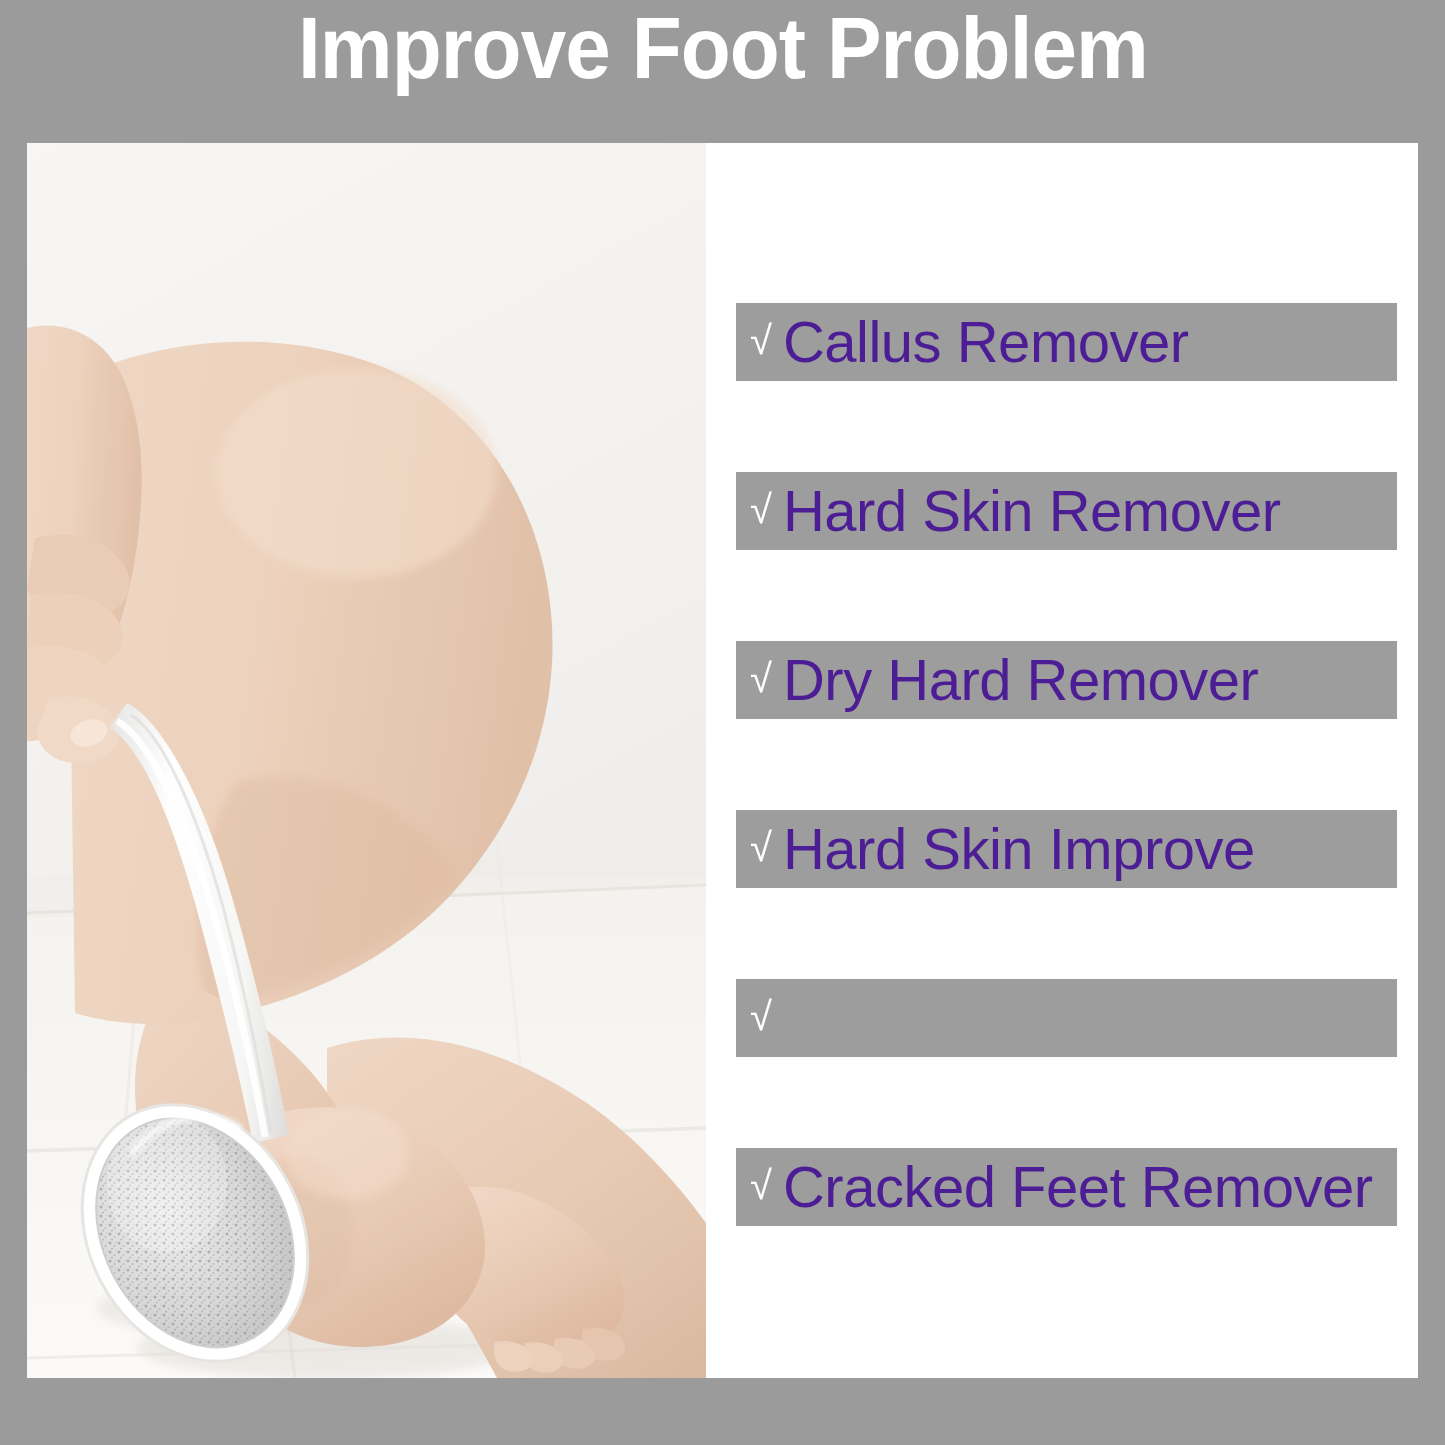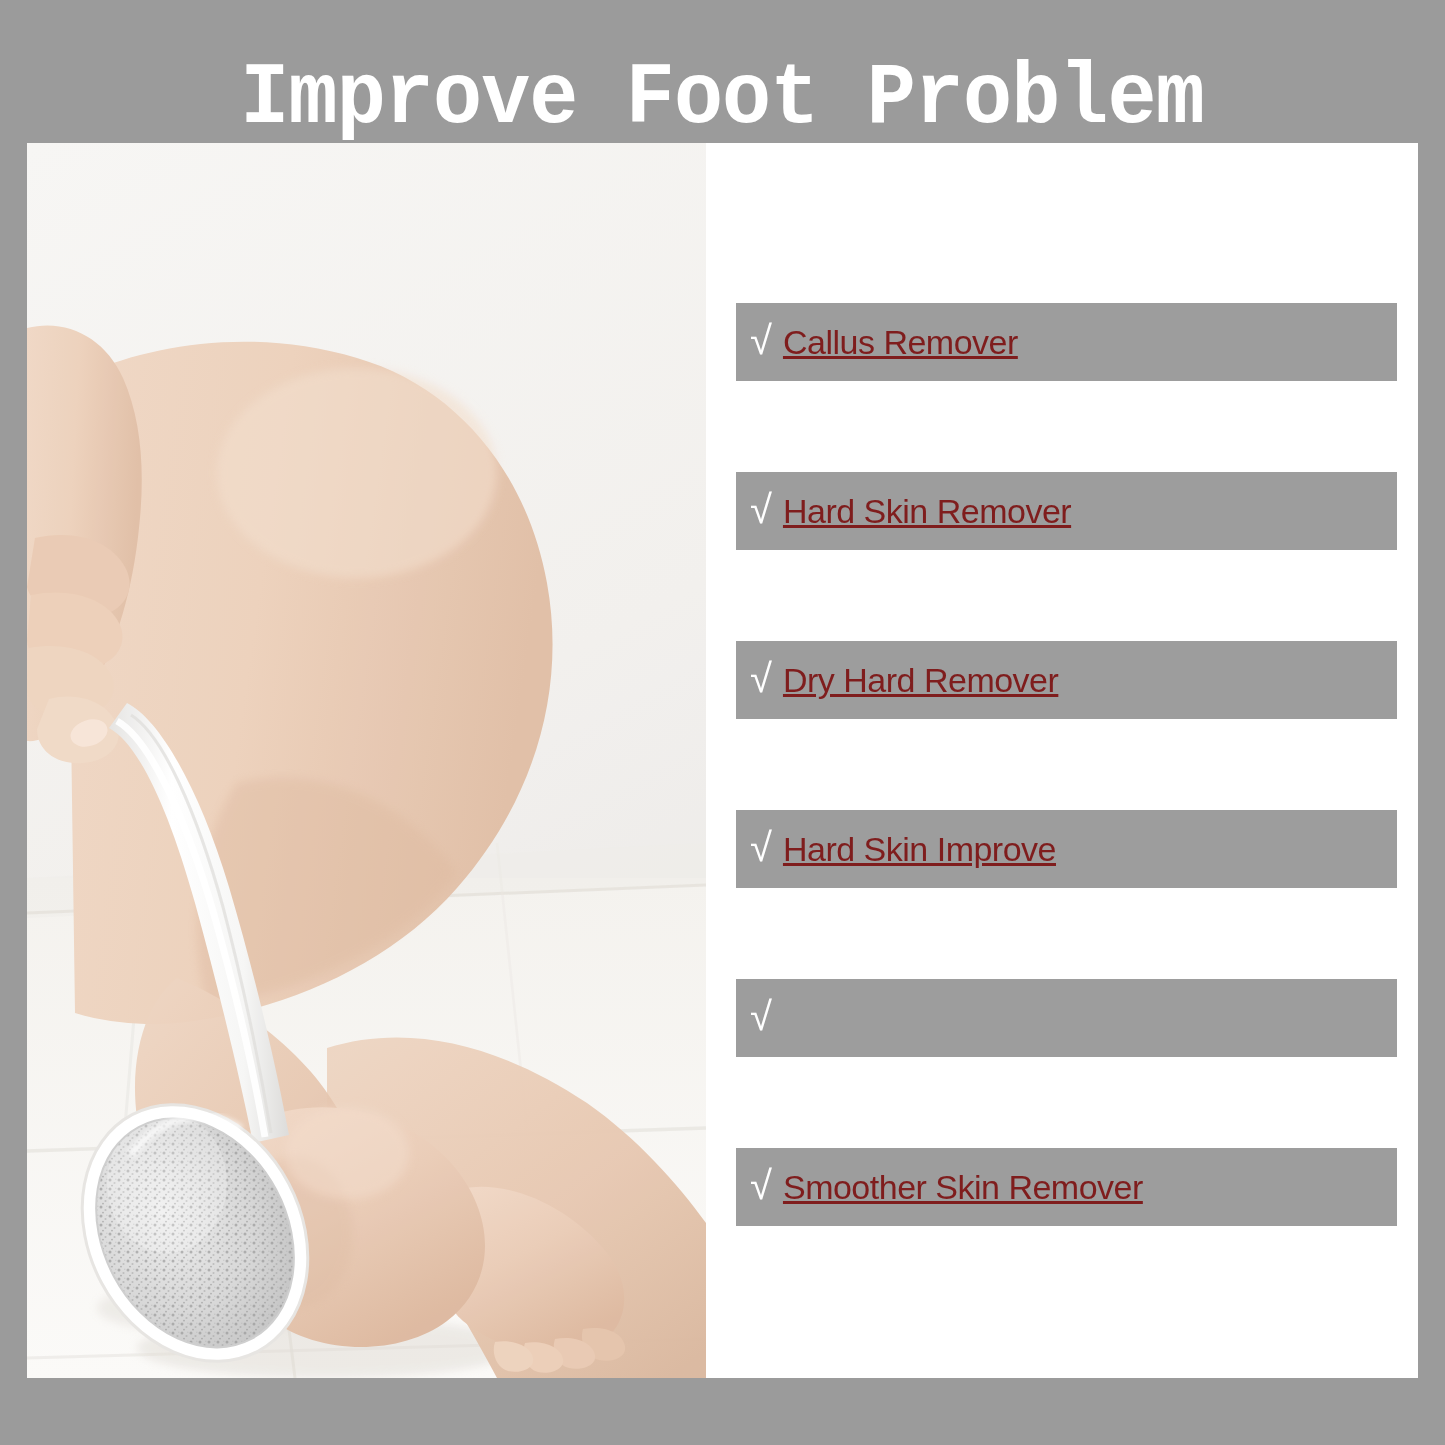--- a/index.html
+++ b/index.html
@@ -6,21 +6,21 @@
   body{
     width:1445px;height:1445px;
     background:#9b9b9b;
     font-family:"Liberation Sans","DejaVu Sans",sans-serif;
     overflow:hidden;
     position:relative;
   }
   
   .title-bar{
     position:absolute;left:0;top:0;width:1445px;height:143px;
-    display:flex;align-items:flex-end;justify-content:center;font-family:Liberation Mono, monospace;
+    display:flex;align-items:flex-start;justify-content:center;
   }
   .title{
     color:#ffffff;
     font-size:88px;
     font-weight:bold;
     line-height:1;
     letter-spacing:-1px;
     transform:scaleX(0.93);
     white-space:nowrap;
     margin-top:4px;
@@ -63,27 +63,26 @@
   .check{
     color:#ffffff;
     font-size:40px;
     line-height:1;
     margin-right:11px;
     margin-top:-4px;
     font-weight:normal;
     flex:0 0 auto;
   }
   .flabel{
-    color:#7f1d1d;
-    font-size:34px;
+    color:#4c1d95;
+    font-size:58px;
     line-height:1;
     white-space:nowrap;
     font-weight:normal;
     letter-spacing:-0.5px;
-    text-decoration:underline;
   }
 </style>
 </head>
 <body>
 
 <div class="title-bar">
   <div class="title">Improve Foot Problem</div>
 </div>
 
 <div class="content">
@@ -263,17 +262,17 @@
       <span class="check">√</span>
       <span class="flabel">Hard Skin Improve</span>
     </div>
 
     <div class="feature-row" style="top:836px;">
       <span class="check">√</span>
     </div>
 
     <div class="feature-row" style="top:1005px;">
       <span class="check">√</span>
-      <span class="flabel">Smoother Skin Remover</span>
+      <span class="flabel">Cracked Feet Remover</span>
     </div>
 
   </div>
 </div>
 
 </body></html>

